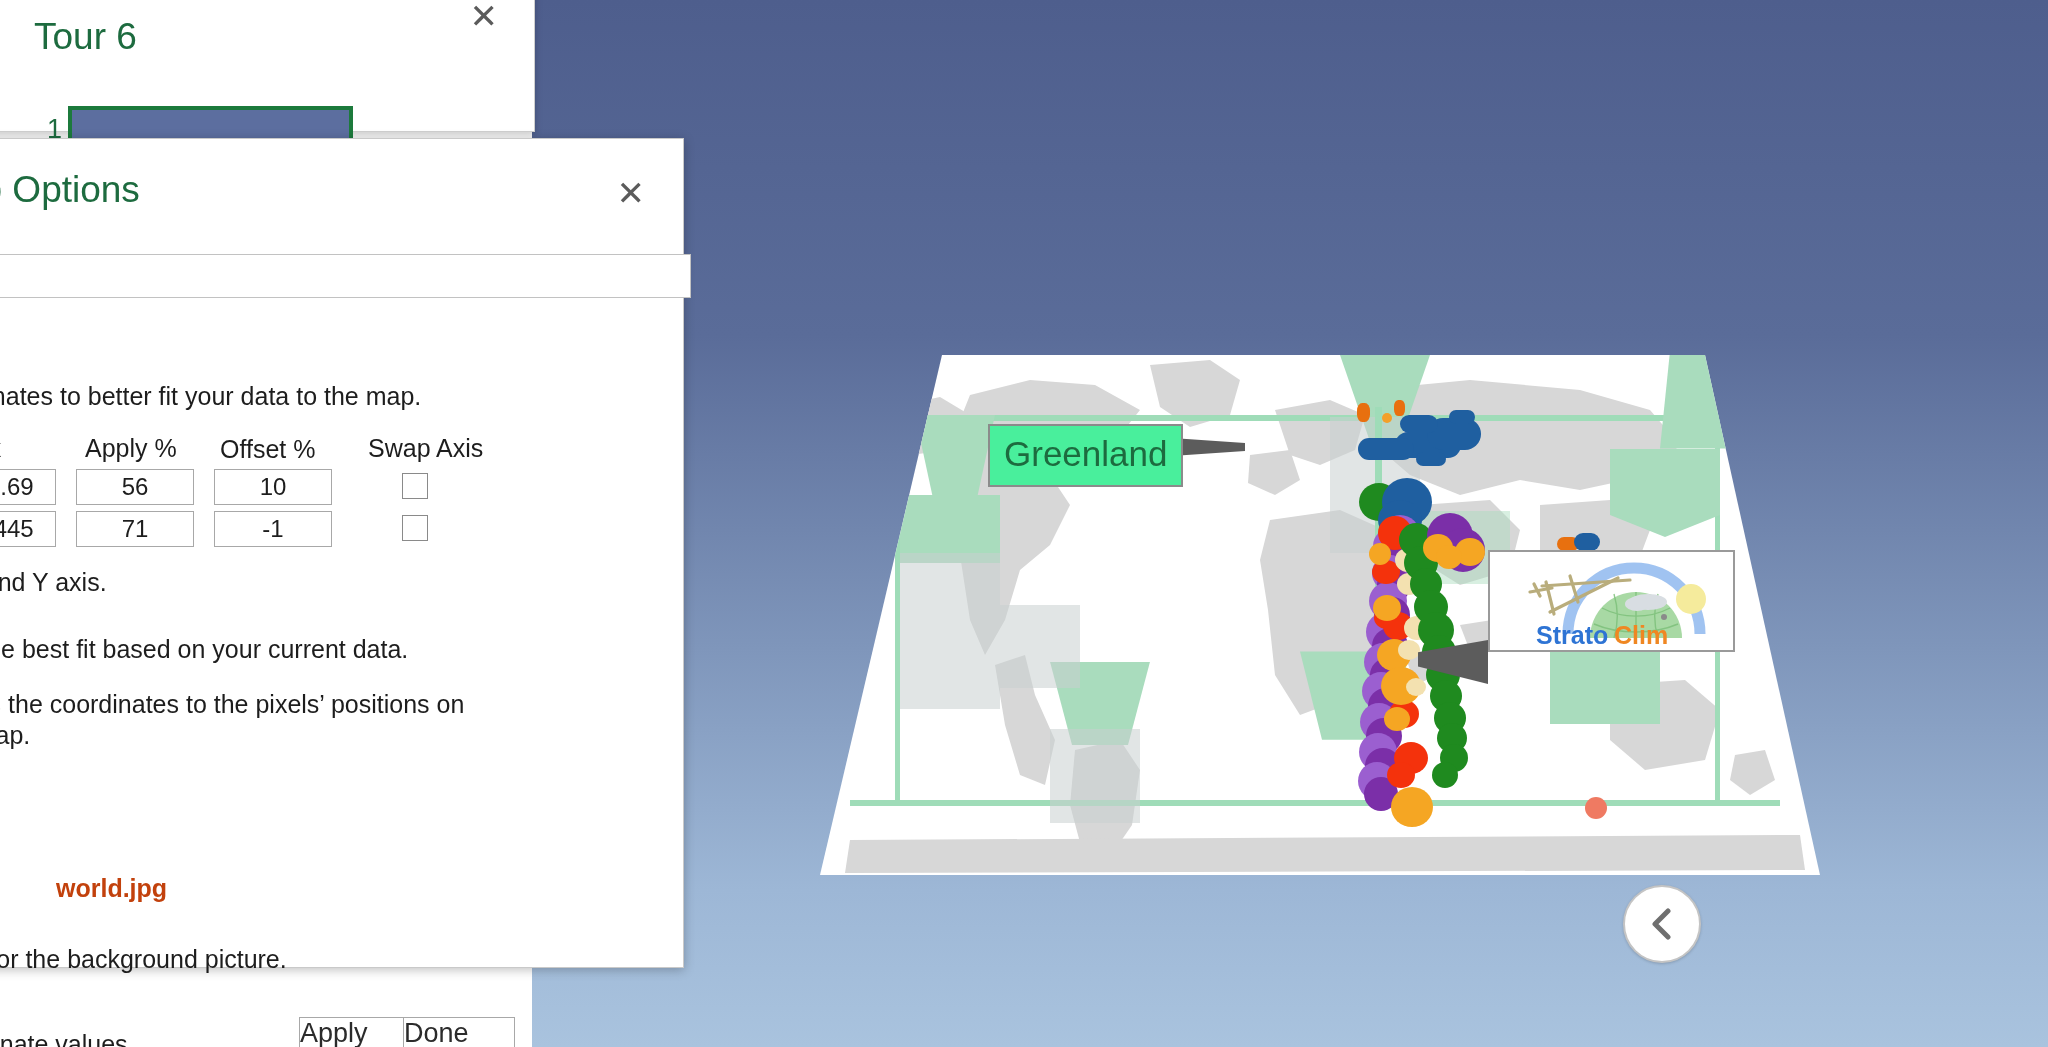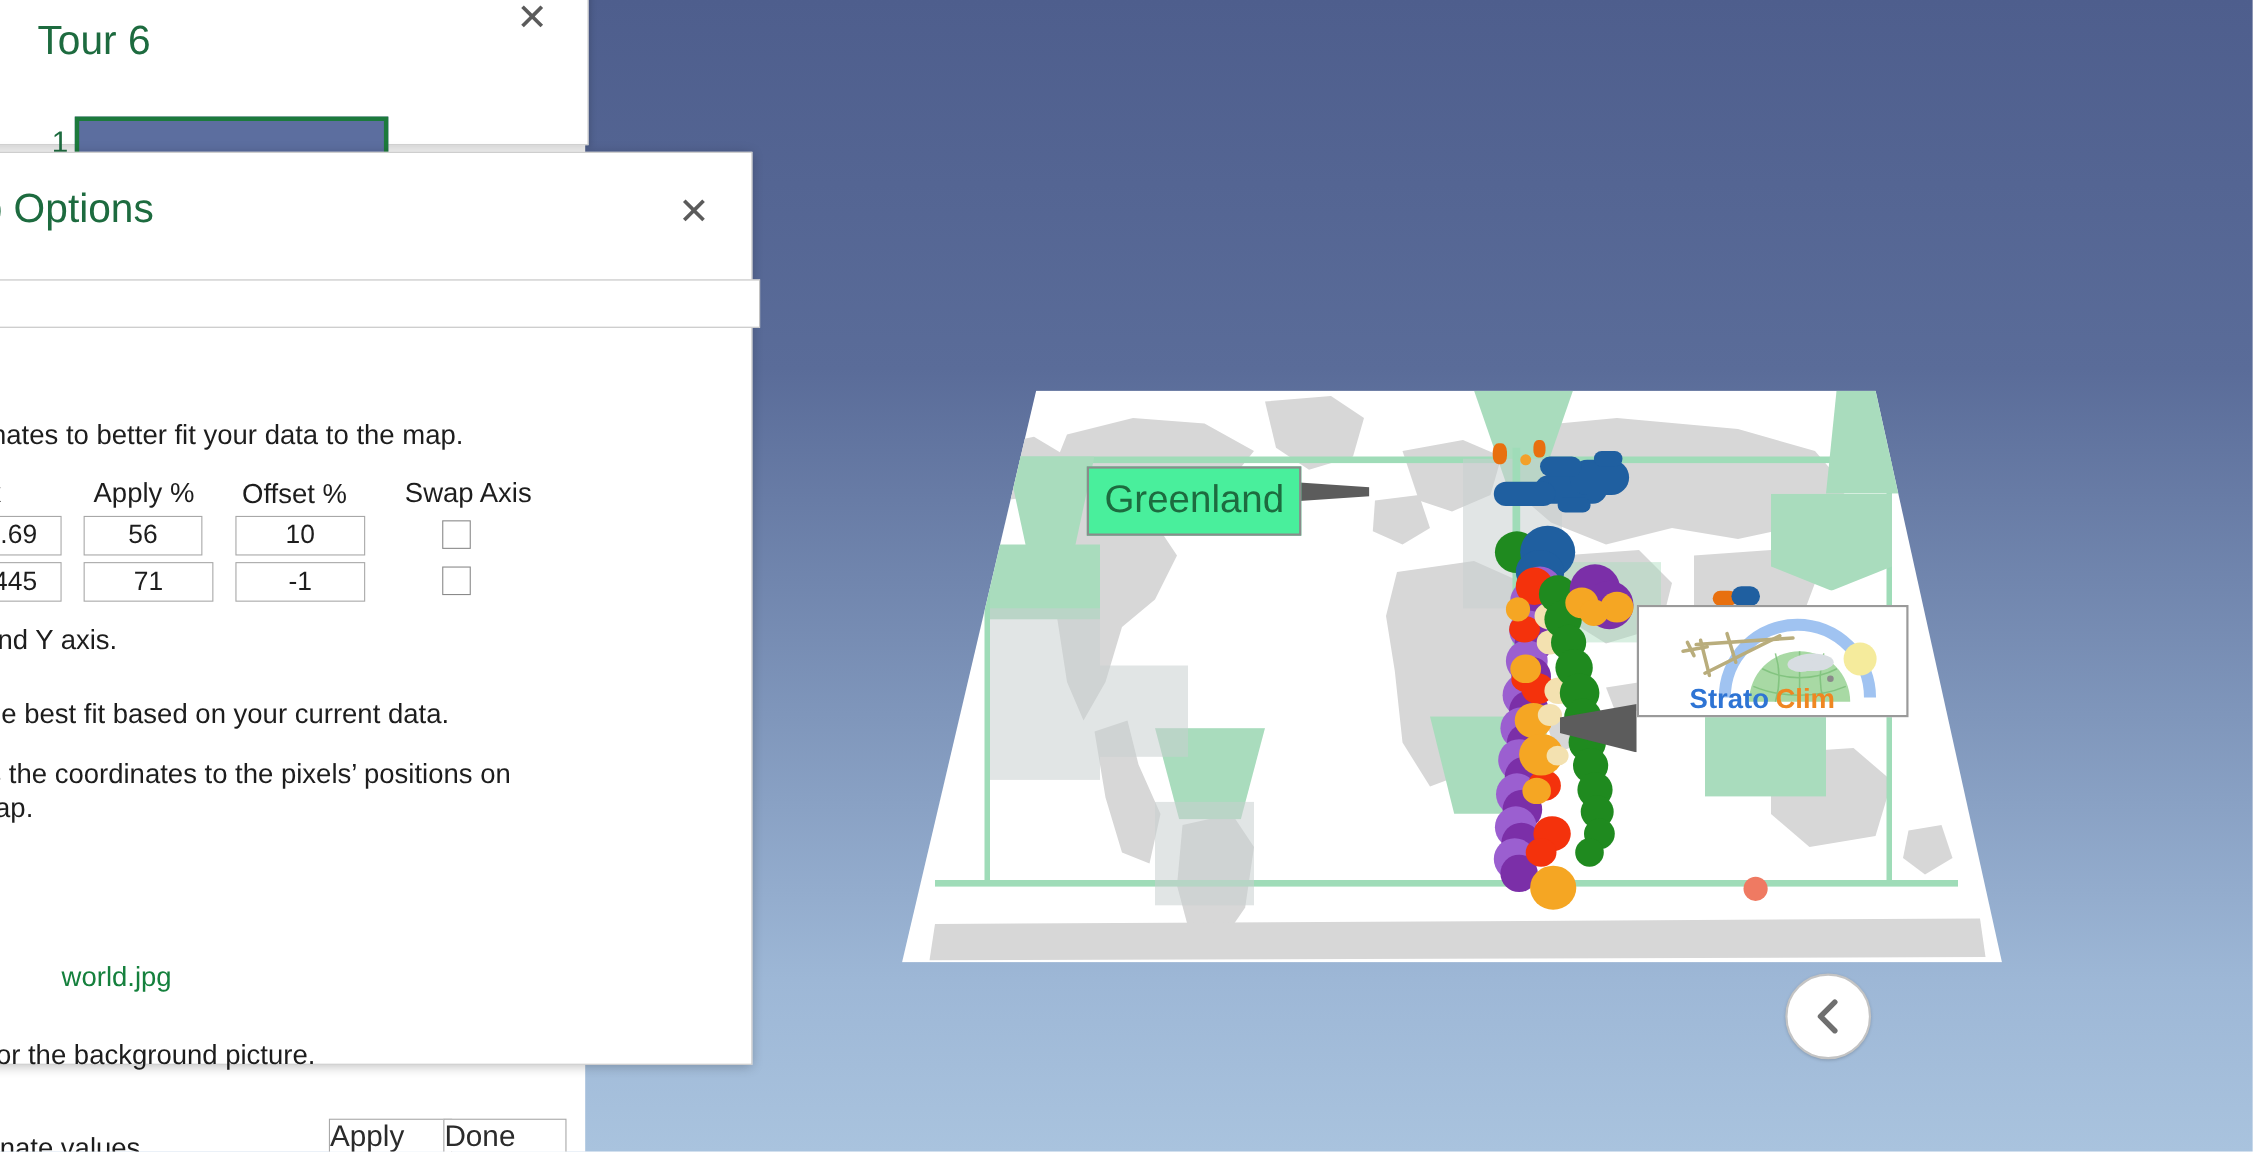--- a/index.html
+++ b/index.html
@@ -195,21 +195,21 @@
     background: #fff;
     cursor: pointer;
   }
 
   .desc {
     position: absolute;
     font-size: 25px;
     color: #1d1d1d;
     line-height: 1.25;
   }
-  #file-value { position: absolute; left: 215px; top: 735px; font-size: 25px; color: #15803d; font-weight: normal; }
+  #file-value { position: absolute; left: 215px; top: 735px; font-size: 25px; color: #c2410c; font-weight: bold; }
 
   .dlg-btn {
     position: absolute;
     width: 112px; height: 60px;
     box-sizing: border-box;
     border: 1px solid #a8a8a8;
     background: #fff;
     font-size: 27px;
     color: #2b2b2b;
     font-family: "Liberation Sans", sans-serif;
@@ -436,21 +436,21 @@
     <input id="mo-name" type="text" value="n Map 2" style="">
 
     <div class="hint" id="mo-hint">he coordinates to better fit your data to the map.</div>
 
     <div class="col-head" style="left:113px;top:295px;">Max</div>
     <div class="col-head" style="left:244px;top:295px;">Apply %</div>
     <div class="col-head" style="left:379px;top:296px;">Offset %</div>
     <div class="col-head" style="left:527px;top:295px;">Swap Axis</div>
 
     <input class="num-input" style="left: 97px; top: 330px; width: 118px;" value="144.69">
-    <input class="num-input" style="left: 235px; top: 330px; width: 108px;" value="56">
+    <input class="num-input" style="left: 235px; top: 330px; width: 118px;" value="56">
     <input class="num-input" style="left: 373px; top: 330px; width: 118px;" value="10">
     <div class="chk" style="left:561px;top:334px;"></div>
 
     <input class="num-input" style="left: 97px; top: 372px; width: 118px;" value="77.445">
     <input class="num-input" style="left: 235px; top: 372px; width: 118px;" value="71">
     <input class="num-input" style="left: 373px; top: 372px; width: 118px;" value="-1">
     <div class="chk" style="left:561px;top:376px;"></div>
 
     <div class="desc" style="left:8px;top:428px;">Swap the X and Y axis.</div>
 

